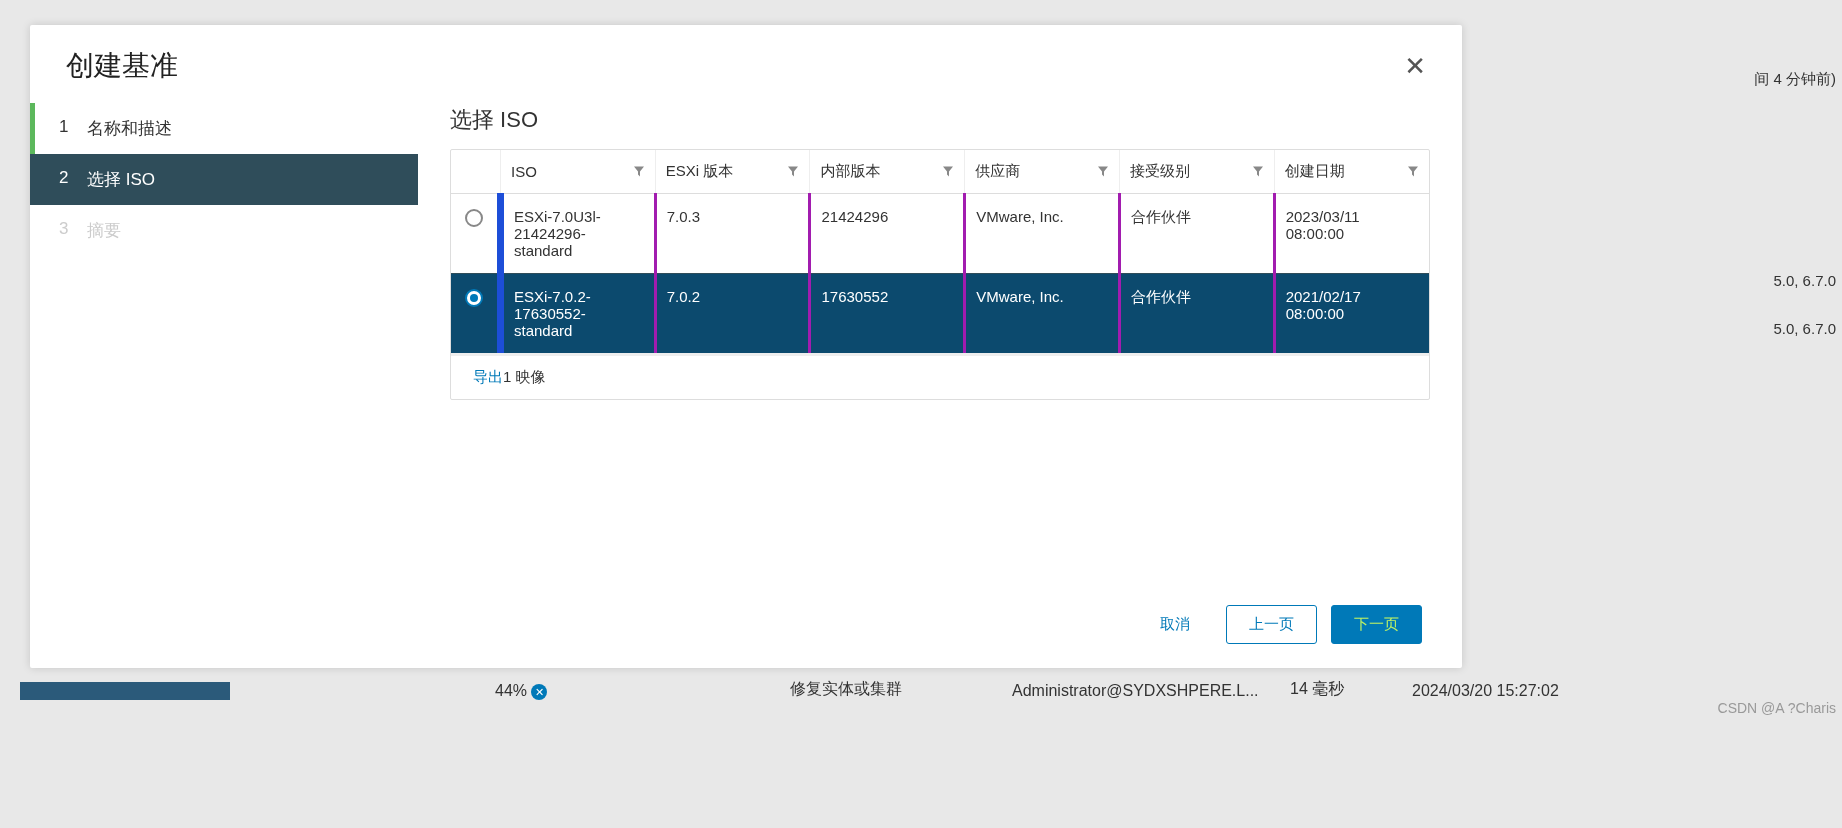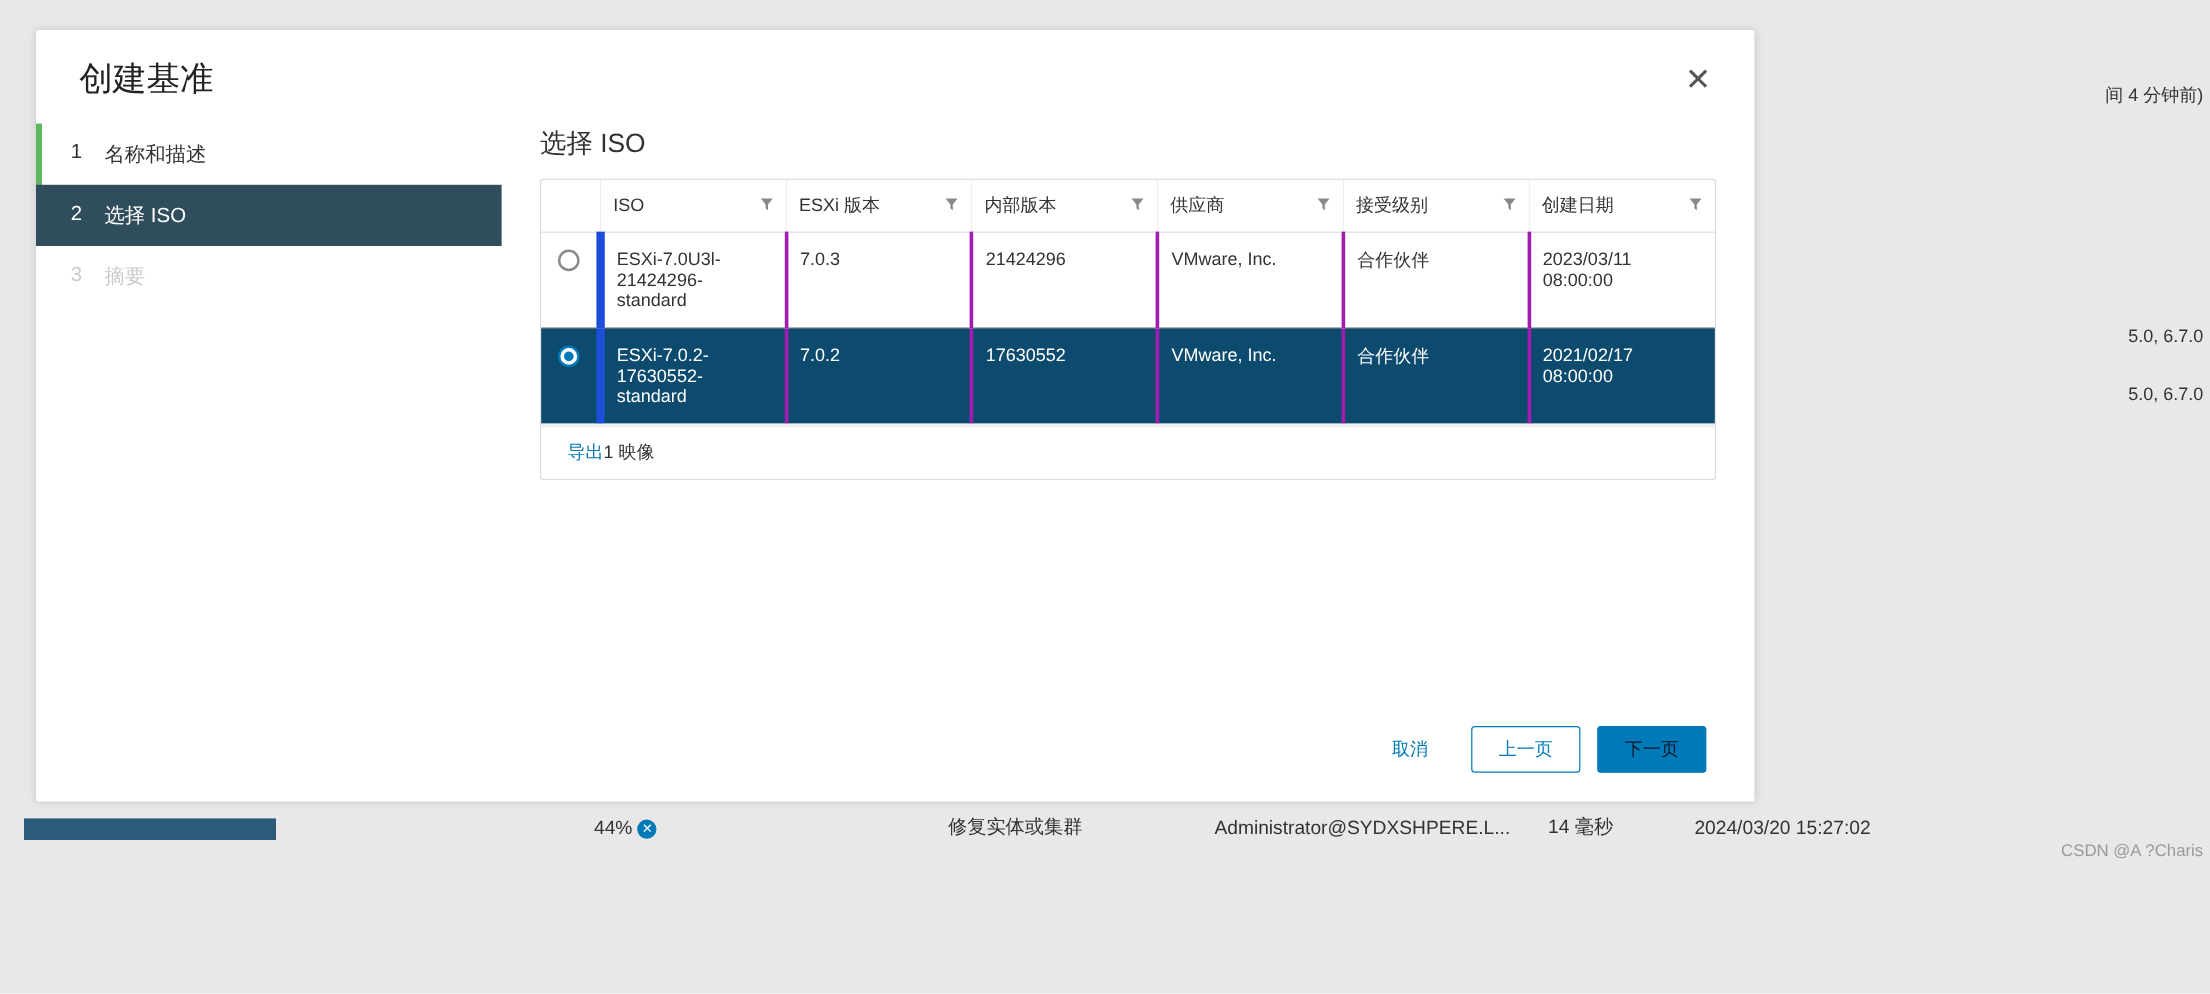--- a/index.html
+++ b/index.html
@@ -34,21 +34,21 @@
 .tbl tr.selected td:first-child { border-left: none; }
 .radio { width: 18px; height: 18px; border: 2px solid #888; border-radius: 50%; display: inline-block; position: relative; cursor: pointer; vertical-align: middle; }
 .selected .radio { border-color: #0079b8; background: #fff; }
 .selected .radio::after { content: ""; width: 8px; height: 8px; background: #0079b8; border-radius: 50%; position: absolute; left: 3px; top: 3px; }
 .table-footer { display: flex; padding: 12px 22px; font-size: 15px; border-top: 3px solid #eee; }
 .table-export { color: #0079b8; cursor: pointer; }
 .modal-footer { border-top: none; padding: 24px 40px 24px; display: flex; justify-content: flex-end; gap: 14px; align-items: center; }
 .btn { padding: 9px 22px; font-size: 15px; border-radius: 3px; cursor: pointer; }
 .btn-link { background: none; border: none; color: #0079b8; }
 .btn-outline { background: #fff; border: 1px solid #0079b8; color: #0079b8; }
-.btn-primary { background: #0079b8; border: 1px solid #0079b8; color: #0f172a; }
+.btn-primary { background: #0079b8; border: 1px solid #0079b8; color: #bef264; }
 .progress-track { position: absolute; left: 20px; bottom: 128px; width: 210px; height: 18px; background: #d0d0d0; }
 .progress-fill { height: 100%; background: #2b5a7a; }
 .status-item { position: absolute; bottom: 128px; font-size: 16px; }
 .watermark { position: absolute; right: 6px; bottom: 112px; font-size: 14px; color: rgba(120,120,120,0.7); }
 svg.filter { width: 12px; height: 12px; }
 </style>
 </head>
 <body>
 
 <div class="backdrop">

